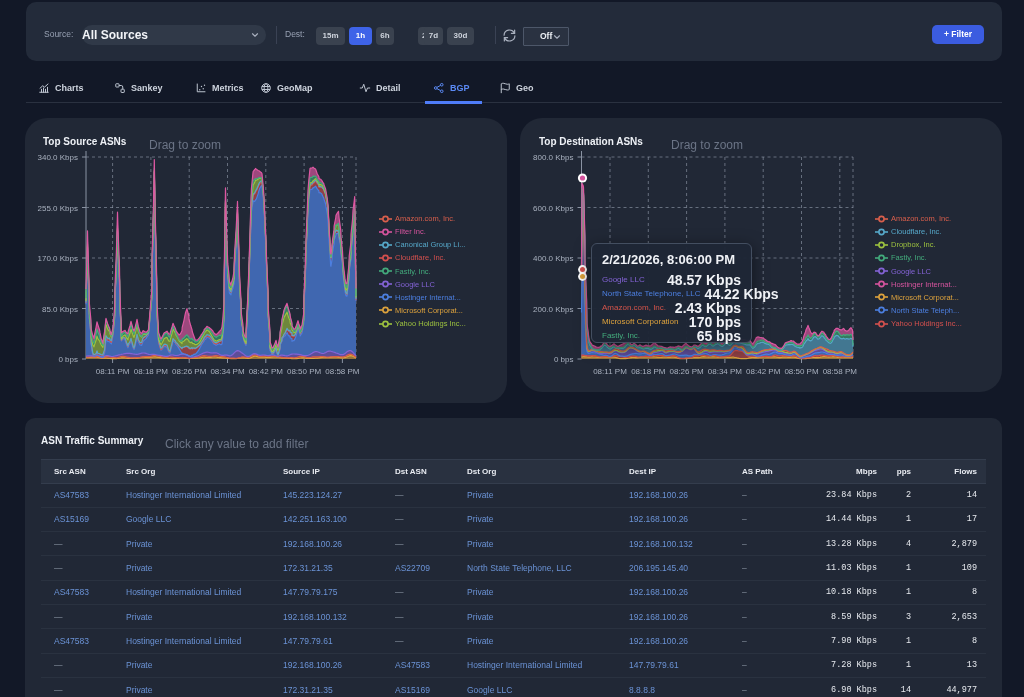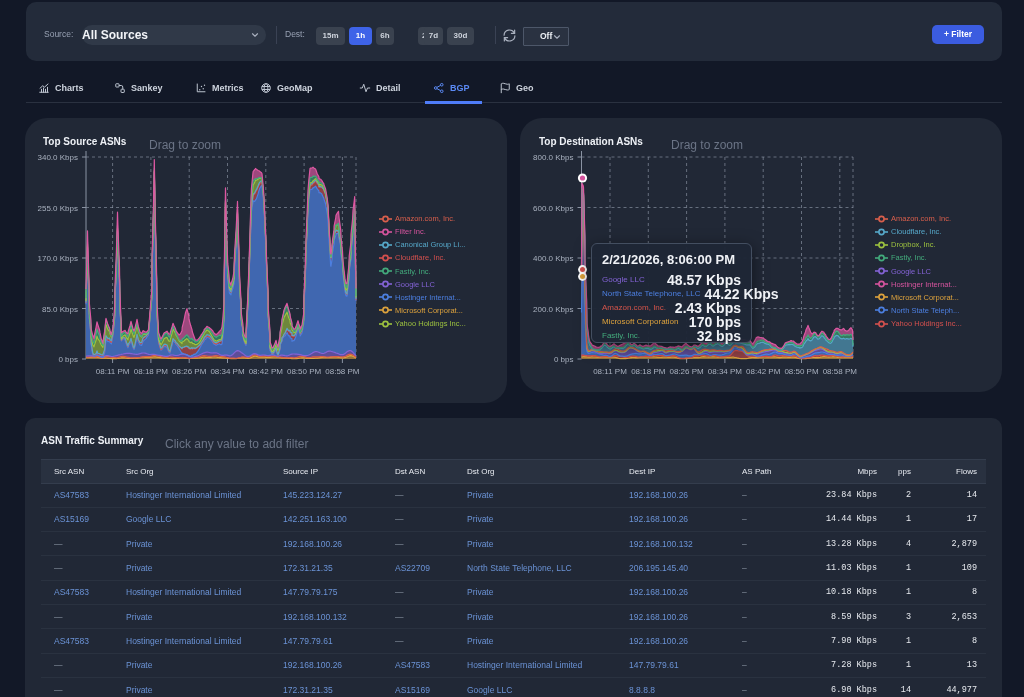--- a/index.html
+++ b/index.html
@@ -20,21 +20,21 @@
 .panel { position:absolute; background:#212836; border-radius:22px; }
 .ptitle { position:absolute; top:18px; font-size:10px; font-weight:bold; color:#eef1f6; }
 .psub { position:absolute; top:19.5px; font-size:12px; color:#6b7486;padding-left:19px; }
 .lgrow { position:absolute; display:flex; align-items:center; gap:3px; font-size:7.5px; white-space:nowrap; }
 #tooltip { position:absolute; left:71px; top:125px; width:161px; height:100px; background:rgba(30,38,54,0.97); border:1px solid #434e60; border-radius:6px; box-shadow:0 4px 16px rgba(0,0,0,0.5); padding:8px 10px 0 10px; }
 #tooltip h4 { font-size:13px; color:#f0f2f6; font-weight:bold; margin-bottom:6px; }
 .ttrow { display:flex; justify-content:space-between; font-size:8px; height:14px; line-height:14px; white-space:nowrap; }
 .ttrow b { color:#f0f2f6; font-size:14px; flex-shrink:0; padding-left:4px; }
 #tablepanel { position:absolute; left:25px; top:418px; width:977px; height:300px; background:#212836; border-radius:10px; }
 #tbl { position:absolute; left:16px; top:41px; width:945px; border-collapse:collapse; table-layout:fixed; }
-#tbl th { background:#293140; color:#e8ebf1; font-size:8px; font-weight:normal; text-align:left; height:23.5px; padding:0 0 0 13px; border-top:1px solid #343d4d; border-bottom:1px solid #343d4d; }
+#tbl th { background:#293140; color:#e8ebf1; font-size:8px; font-weight:bold; text-align:left; height:23.5px; padding:0 0 0 13px; border-top:1px solid #343d4d; border-bottom:1px solid #343d4d; }
 #tbl td { font-size:8.5px; height:24.3px; padding:0 0 0 13px; border-bottom:1px solid #2a3240; white-space:nowrap; overflow:hidden; }
 #tbl th.r, #tbl td.num { text-align:right; padding:0 2px 0 0; }
 #tbl th.fl, #tbl td.flows { padding-right:9px; }
 .lnk { color:#6b93d6; }
 .dash { color:#828c9a; }
 .num { font-family:"Liberation Mono", monospace; font-size:8px; color:#e6e9ee; }
 </style></head>
 <body>
 <div id="topcard">
   <span class="glabel" style="left:18px">Source:</span>
@@ -370,21 +370,21 @@
       <div class="ttrow">
         <span style="color:#d4544a">Amazon.com, Inc.</span>
         <b>2.43 Kbps</b>
       </div>
       <div class="ttrow">
         <span style="color:#dda23d">Microsoft Corporation</span>
         <b>170 bps</b>
       </div>
       <div class="ttrow">
         <span style="color:#43ab7c">Fastly, Inc.</span>
-        <b>32 bps</b>
+        <b>65 bps</b>
       </div>
     </div>
 </div>
 <div id="tablepanel">
   <span class="ptitle" style="left:16px;top:17px">ASN Traffic Summary</span>
   <span class="psub" style="left:121px;top:18.5px">Click any value to add filter</span>
   <table id="tbl">
   <colgroup>
         <col style="width:72px">
         <col style="width:157px">

